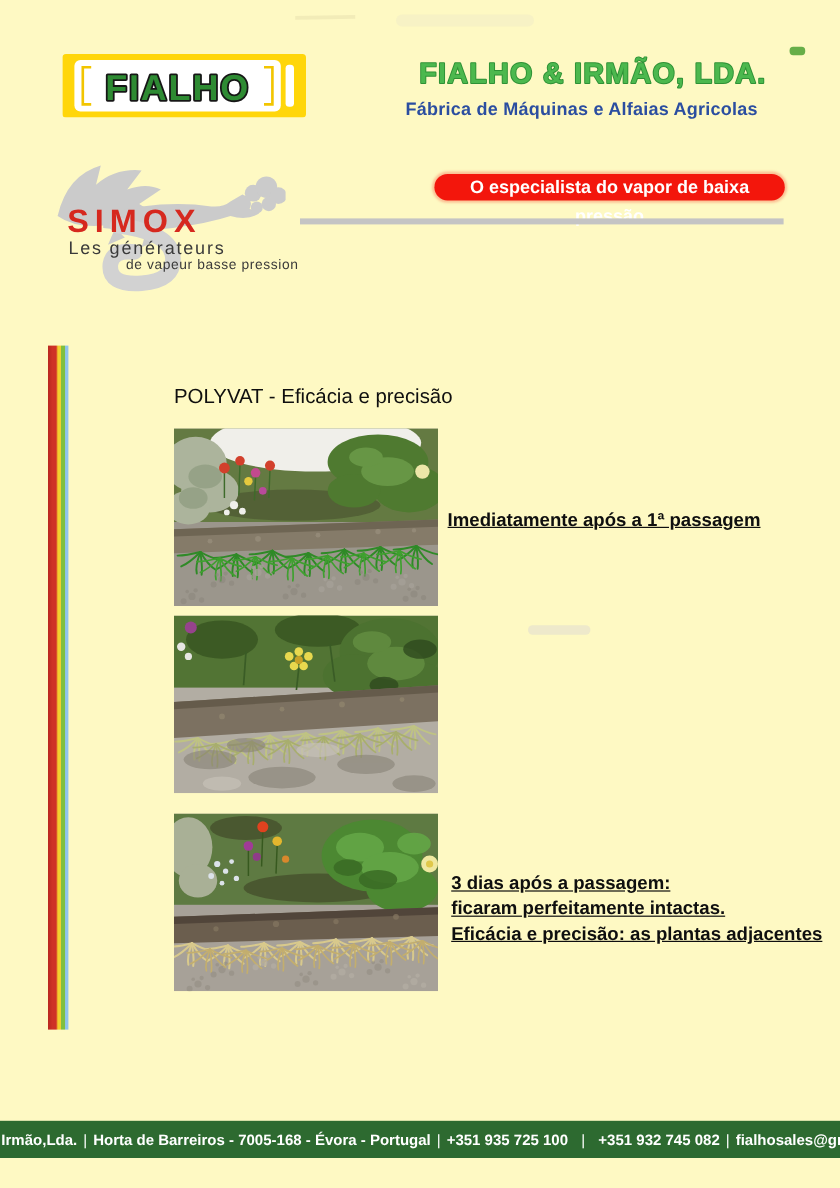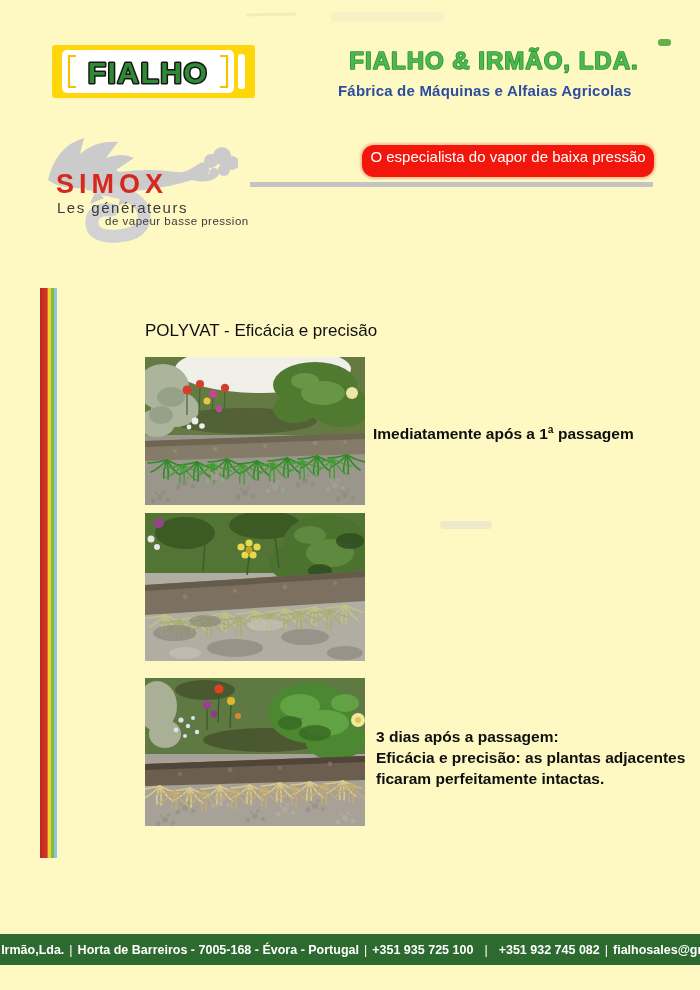--- a/index.html
+++ b/index.html
@@ -20,40 +20,40 @@
   .dragon{left:26px;top:128px;width:212px;height:120px;z-index:0;}
   .simox-brand{
     left:56px;top:169px;z-index:1;font-size:27px;font-weight:bold;
     letter-spacing:5px;color:#D6281E;
   }
   .simox-tagline1{left:57px;top:199px;z-index:1;font-size:15px;color:#3A3A3A;letter-spacing:1.5px;text-align:center;}
   .simox-tagline2{left:57px;top:215px;z-index:1;font-size:11.5px;color:#3A3A3A;letter-spacing:.5px;margin-left:48px;}
 
   
   .banner{
-    left:362px;top:145px;width:292px;height:32px;background:#F3160C;border-radius:12px;
-    color:#fff;font-size:15px;font-weight:normal;text-align:center;line-height:24px;
+    left:362px;top:145px;width:292px;height:22px;background:#F3160C;border-radius:12px;
+    color:#fff;font-size:15px;font-weight:bold;text-align:center;line-height:24px;
     box-shadow:0 0 2px 2px rgba(243,22,12,.25);
   }
   .gray-rule{left:250px;top:182px;width:403px;height:5px;background:#C4C4C4;}
 
   
   .stripe{
     left:40px;top:288px;width:17px;height:570px;
     background:linear-gradient(to right,
       #B8281F 0%, #CE3126 22%, #CE3126 38%, #E06A28 44%,
       #F2CF2E 48%, #F2CF2E 62%, #7FBF3F 66%, #7FBF3F 82%,
       #8FC3EC 86%, #8FC3EC 100%);
   }
 
   
   .content-title{left:145px;top:321px;font-size:17px;font-weight:normal;color:#0F0F0F;}
   .photo{left:145px;width:220px;height:148px;}
   .photo-1{top:357px;} .photo-2{top:513px;} .photo-3{top:678px;}
-  .caption{font-size:15.5px;font-weight:bold;color:#0F0F0F;}
+  .caption{font-size:15.5px;font-weight:bold;color:#0F0F0F;text-decoration:underline;}
   .caption-1{left:373px;top:425px;width:300px;}
   .caption-2{left:373px;top:563px;width:300px;}
   .caption-3{left:376px;top:726px;width:310px;line-height:21px;}
 
   
   .footer{
     left:0;top:934px;width:700px;height:31px;background:#2D6A30;
     display:flex;align-items:center;justify-content:center;
     color:#fff;font-size:12.5px;font-weight:bold;white-space:nowrap;
   }
@@ -369,22 +369,22 @@
     <g fill="#B4AEA4" opacity="0.7">
       <use href="#g-mottle" x="75" y="124"></use>
         <use href="#g-mottle" x="140" y="132"></use>
       <use href="#g-mottle" x="200" y="140"></use>
     </g>
   </svg>
 
   <div class="abs caption caption-1">Imediatamente após a 1ª passagem</div>
   <div class="abs caption caption-3">
     <div>3 dias após a passagem:</div>
+    <div>ficaram perfeitamente intactas.</div>
     <div>Eficácia e precisão: as plantas adjacentes</div>
-    <div>ficaram perfeitamente intactas.</div>
   </div>
 
   <div class="abs footer">
     <span>Fialho &amp; Irmão,Lda.</span>
     <span class="sep">|</span>
     <span>Horta de Barreiros - 7005-168 - Évora - Portugal</span>
     <span class="sep">|</span>
     <span>+351 935 725 100</span>
     <span class="sep-wide">|</span>
     <span>+351 932 745 082</span>

